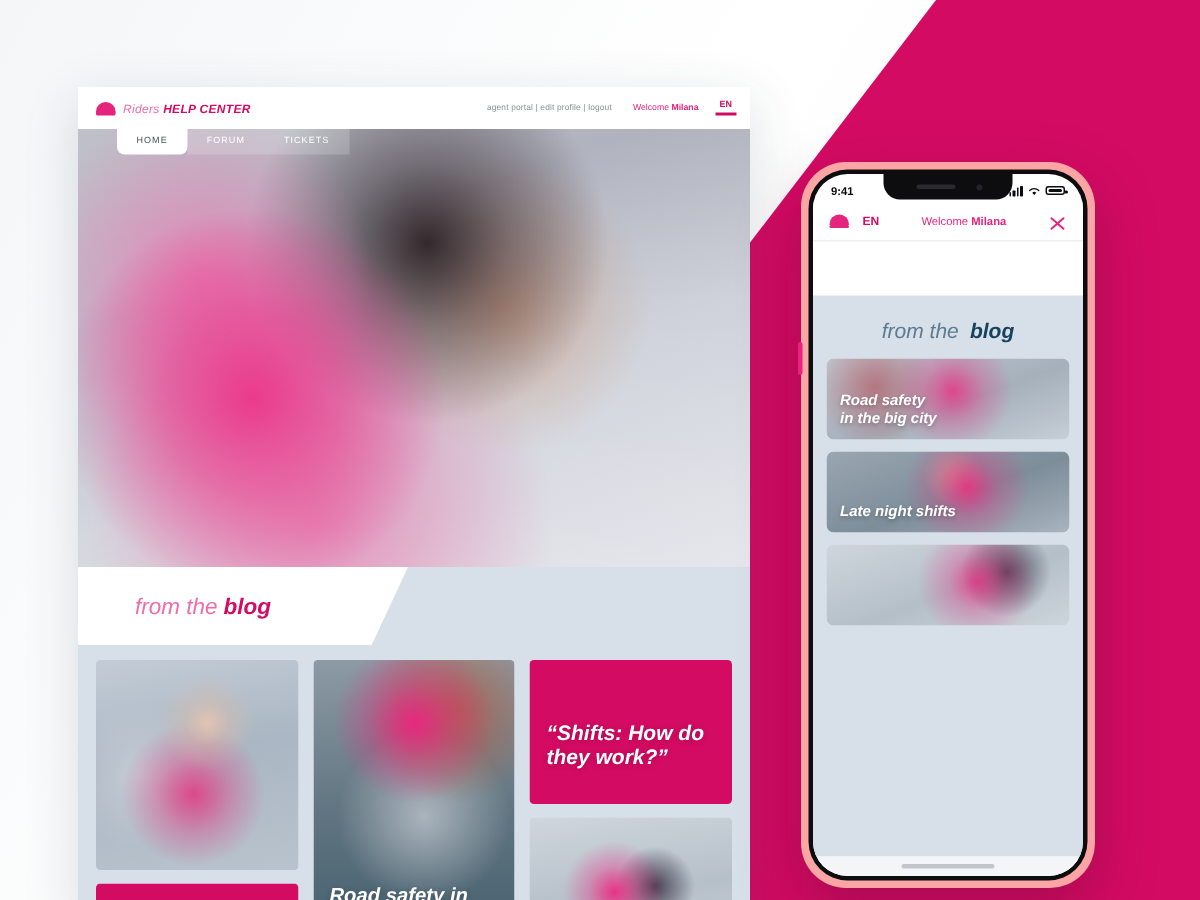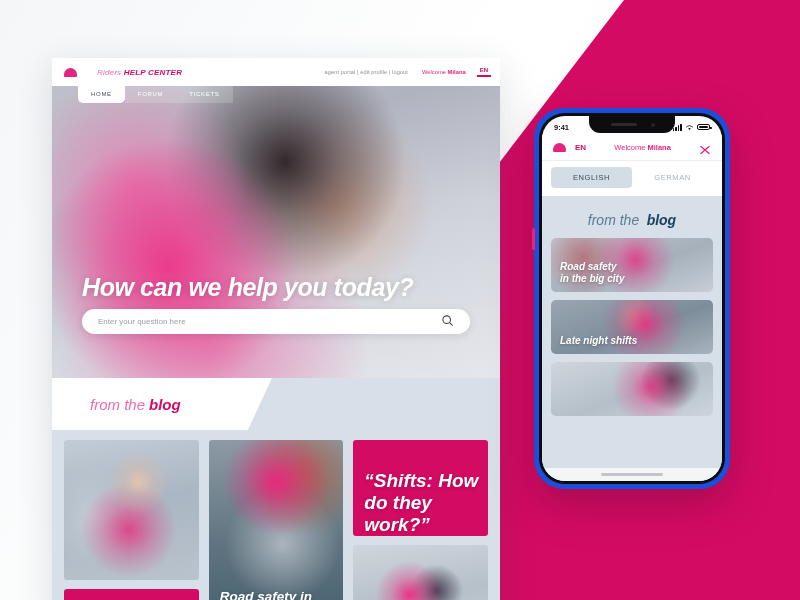--- a/index.html
+++ b/index.html
@@ -26,21 +26,21 @@
   #desktop {
     position:absolute; left:52px; top:58px; width:448px; height:560px;
     background:#ffffff;
     box-shadow:0 10px 34px rgba(40,55,75,.16);
     overflow:hidden;
   }
   .dsk-header {
     height:28px; background:#ffffff; position:relative;
     display:flex; align-items:center; padding:0 12px;
   }
-  .brand { display:flex; align-items:center; gap:20px; }
+  .brand { display:flex; align-items:center; gap:5px; }
   .dome {
     width:13px; height:9px; position:relative; display:inline-block;
   }
   .dome:before{
     content:""; position:absolute; left:0; bottom:2px; width:13px; height:7px;
     background:#e5247e; border-radius:7px 7px 0 0;
   }
   .dome:after{
     content:""; position:absolute; left:0; bottom:0; width:13px; height:2.5px;
     background:#e5247e; border-radius:1px;
@@ -130,22 +130,22 @@
   .ph-zen{
     background:
       radial-gradient(circle at 42% 48%, rgba(236,36,126,.9) 0%, rgba(236,36,126,.35) 18%, rgba(236,36,126,0) 36%),
       radial-gradient(circle at 62% 44%, rgba(48,46,62,.85) 0%, rgba(48,46,62,0) 26%),
       linear-gradient(170deg,#cfd6dd 0%,#b6c0c9 50%,#cdd5dc 100%);
   }
   .ph-pinkblock{ background:#d40b63; }
 
   
   #phone {
-    position:absolute; left:534px; top:108px; width:196px; height:381px;
-    background:#1d4ed8; border-radius:30px; padding:5px;
+    position:absolute; left:534px; top:108px; width:196px; height:484px;
+    background:#fca5a5; border-radius:30px; padding:5px;
     box-shadow:0 16px 40px rgba(90,10,50,.35);
   }
   .phone-inner-frame{
     width:100%; height:100%; background:#0d0d10; border-radius:26px; padding:3px;
   }
   .phone-screen{
     width:100%; height:100%; background:#ffffff; border-radius:23px;
     overflow:hidden; position:relative; display:flex; flex-direction:column;
   }
   .notch{
@@ -178,21 +178,21 @@
   .ph-close{ width:12px; height:12px; }
 
   .ph-toggle{ display:flex; padding:6px 9px 8px; gap:0; background:#fff; }
   .ph-tgl{
     flex:1; text-align:center; font-size:7.5px; letter-spacing:.6px; padding:6px 0;
     color:#5a6b7a; border-radius:4px;
   }
   .ph-tgl.on{ background:#d2dde6; color:#3c4d5c; }
   .ph-tgl.off{ color:#aab2ba; }
 
-  .ph-body{ flex:1; background:#d7dfe8; padding:8px 9px 0; overflow:hidden; }
+  .ph-body{ flex:1; background:#d7dfe8; padding:8px 9px 0; overflow:hidden;margin-top:36px; }
   .ph-blogtitle{ text-align:center; padding:7px 0 9px; }
   .ph-blogtitle .ft{ font-size:14px; font-style:italic; color:#5d7b91; }
   .ph-blogtitle .bl{ font-size:14px; font-style:italic; font-weight:700; color:#18435e; margin-left:3px; }
   .ph-card{
     height:54px; border-radius:5px; margin-bottom:8px; position:relative; overflow:hidden;
   }
   .ph-card .t{
     position:absolute; left:9px; right:8px; bottom:8px;
     font-size:10px; font-weight:700; font-style:italic; color:#ffffff; line-height:1.15;
     text-shadow:0 1px 3px rgba(0,0,0,.25);
@@ -259,32 +259,20 @@
   </div>
 
   <div class="dsk-tabs">
     <div class="dsk-tab active">HOME</div>
     <div class="dsk-tab">FORUM</div>
     <div class="dsk-tab">TICKETS</div>
   </div>
 
   <div class="hero">
     <div class="hero-photo"></div>
-    <div class="hero-inner">
-      <div class="hero-title">How can we help you today?</div>
-      <div class="search-box">
-        <span class="search-ph">Enter your question here</span>
-        <span class="search-ic">
-          <svg width="13" height="13" viewBox="0 0 24 24" fill="none" stroke="#3d4248" stroke-width="2">
-            <circle cx="10.5" cy="10.5" r="7"></circle>
-              <line x1="15.8" y1="15.8" x2="21.5" y2="21.5"></line>
-          </svg>
-        </span>
-      </div>
-    </div>
   </div>
 
   <div class="blog-band">
     <div class="blog-band-white">
       <span class="ft">from the</span>
       <span class="bl">blog</span>
     </div>
   </div>
 
   <div class="blog-grid">
@@ -298,21 +286,21 @@
     </div>
     <div class="gcol">
       <div class="card" style="height:190px">
         <div class="card-img ph-road"></div>
         <div class="card-title">Road safety in the big city</div>
       </div>
     </div>
     <div class="gcol">
       <div class="card" style="height:96px">
         <div class="card-img ph-shift"></div>
-        <div class="card-title" style="bottom:0;font-size:19px">“Shifts: How do they work?”</div>
+        <div class="card-title" style="bottom:24px;font-size:14px">“Shifts: How do they work?”</div>
       </div>
       <div class="card" style="height:104px">
         <div class="card-img ph-zen"></div>
 
       </div>
     </div>
   </div>
 </div>
 
 <div id="phone">
@@ -349,24 +337,20 @@
           <span>Welcome </span><b>Milana</b>
         </span>
         <span class="ph-close">
           <svg width="12" height="12" viewBox="0 0 24 24" stroke="#e5247e" stroke-width="2.6" stroke-linecap="round">
             <line x1="4" y1="5" x2="20" y2="19"></line>
               <line x1="20" y1="5" x2="4" y2="19"></line>
           </svg>
         </span>
       </div>
 
-      <div class="ph-toggle">
-        <div class="ph-tgl on">ENGLISH</div>
-        <div class="ph-tgl off">GERMAN</div>
-      </div>
 
       <div class="ph-body">
         <div class="ph-blogtitle">
           <span class="ft">from the</span>
           <span class="bl">blog</span>
         </div>
 
         <div class="ph-card">
           <div class="ph-img ph-c"></div>
           <div class="t" style="white-space:pre-line">Road safety

